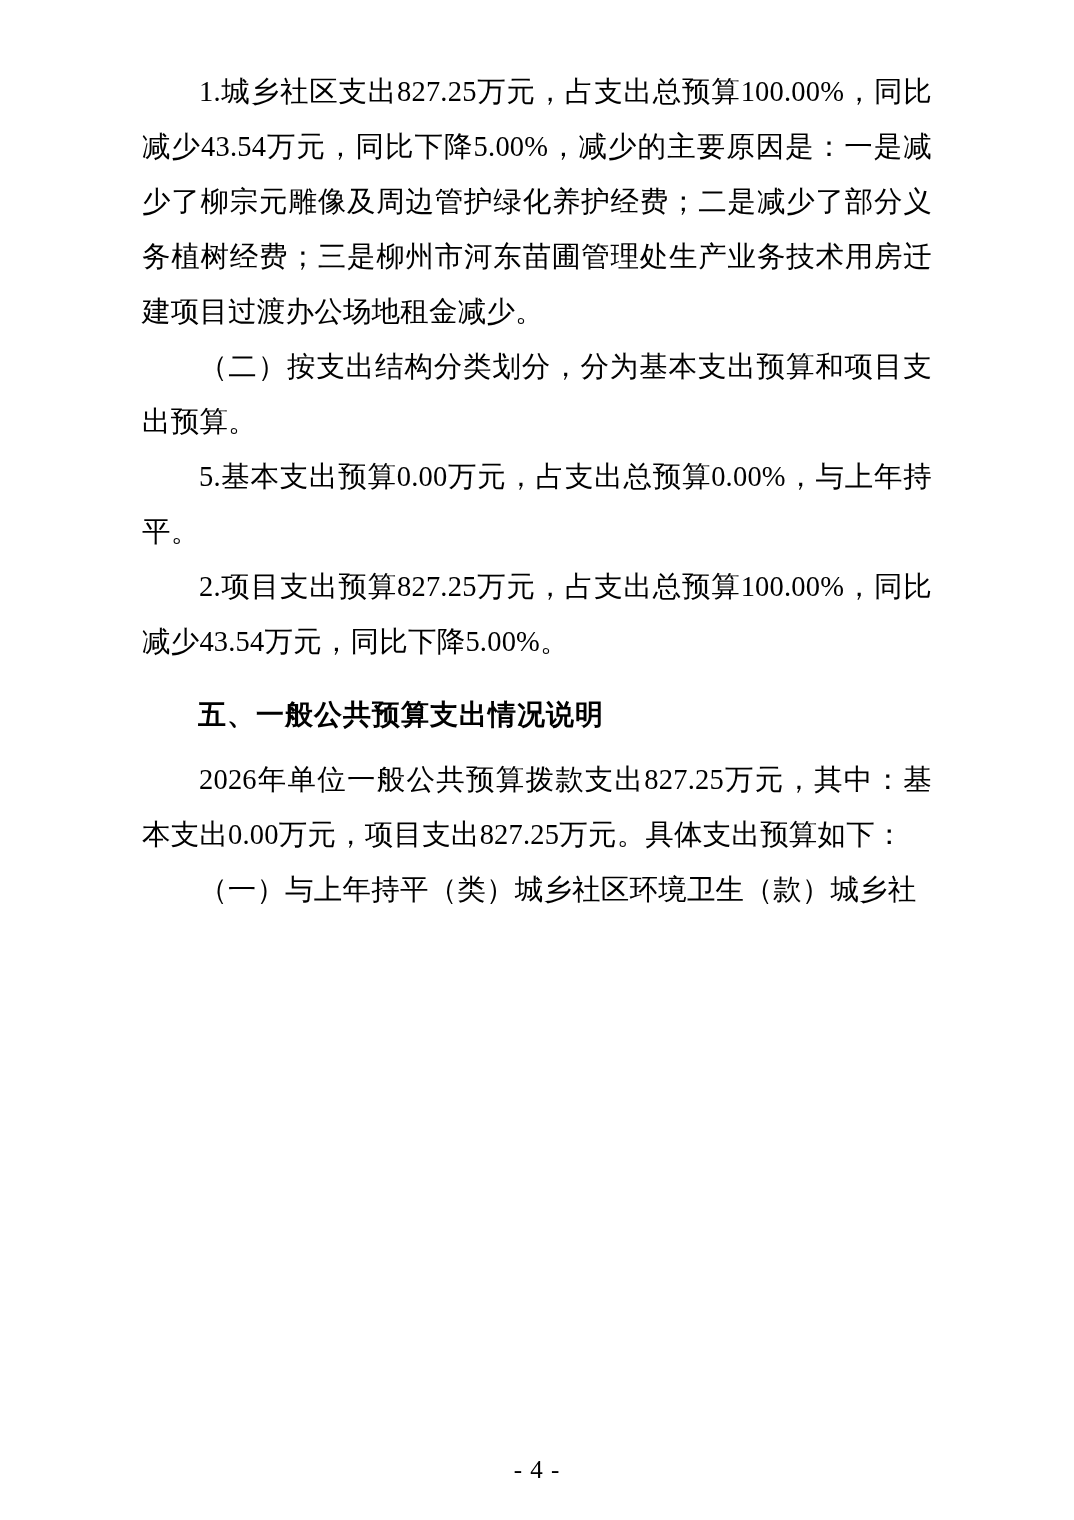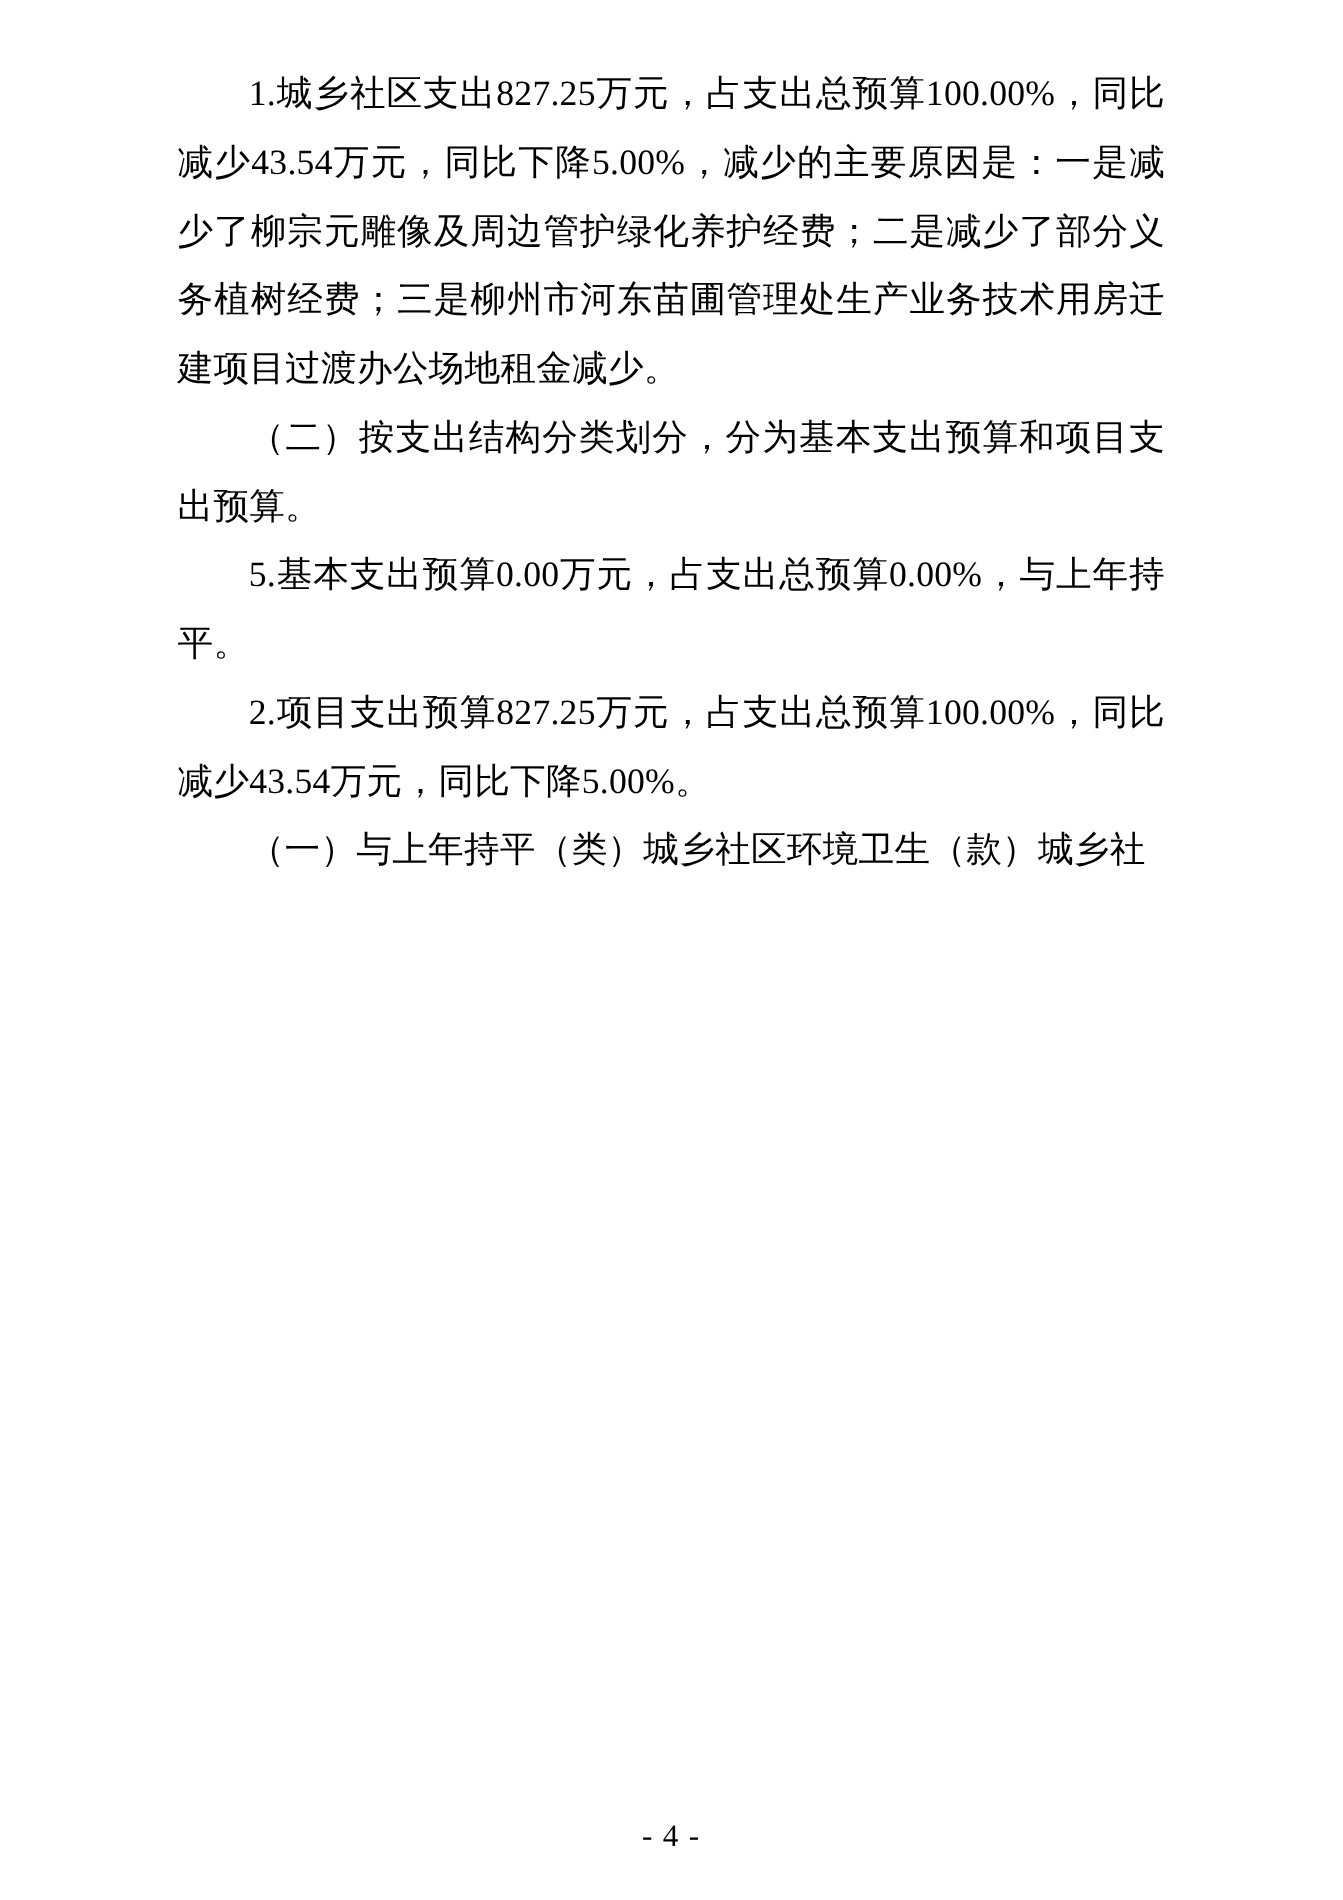--- a/index.html
+++ b/index.html
@@ -13,21 +13,21 @@
     font-family: "Liberation Serif", "DejaVu Serif", serif;
     color: #000000;
     position: relative;
     overflow: hidden;
   }
   .page {
     position: relative;
     width: 1074px;
     height: 1520px;
     box-sizing: border-box;
-    padding: 48px 142px 0 142px;
+    padding: 64px 142px 0 142px;
   }
   .doc-body {
     font-size: 28.5px;
     line-height: 55px;
     text-align: justify;
     text-justify: inter-ideograph;
     letter-spacing: 0.2px;
   }
   .para {
     margin: 0;
@@ -67,20 +67,22 @@
 
     <p class="para">（二）按支出结构分类划分，分为基本支出预算和项目支出预算。</p>
 
     <p class="para">5.基本支出预算0.00万元，占支出总预算0.00%，与上年持平。</p>
 
     <p class="para">2.项目支出预算827.25万元，占支出总预算100.00%，同比减少43.54万元，同比下降5.00%。</p>
 
 
 
 
+    <h2 class="heading gap-before-heading">五、一般公共预算支出情况说明</h2>
 
+    <p class="para gap-after-heading">2026年单位一般公共预算拨款支出827.25万元，其中：基本支出0.00万元，项目支出827.25万元。具体支出预算如下：</p>
 
     <p class="para">（一）与上年持平（类）城乡社区环境卫生（款）城乡社</p>
 
   </div>
 
   <div class="footer">- 4 -</div>
 </div>
 
 </body></html>

